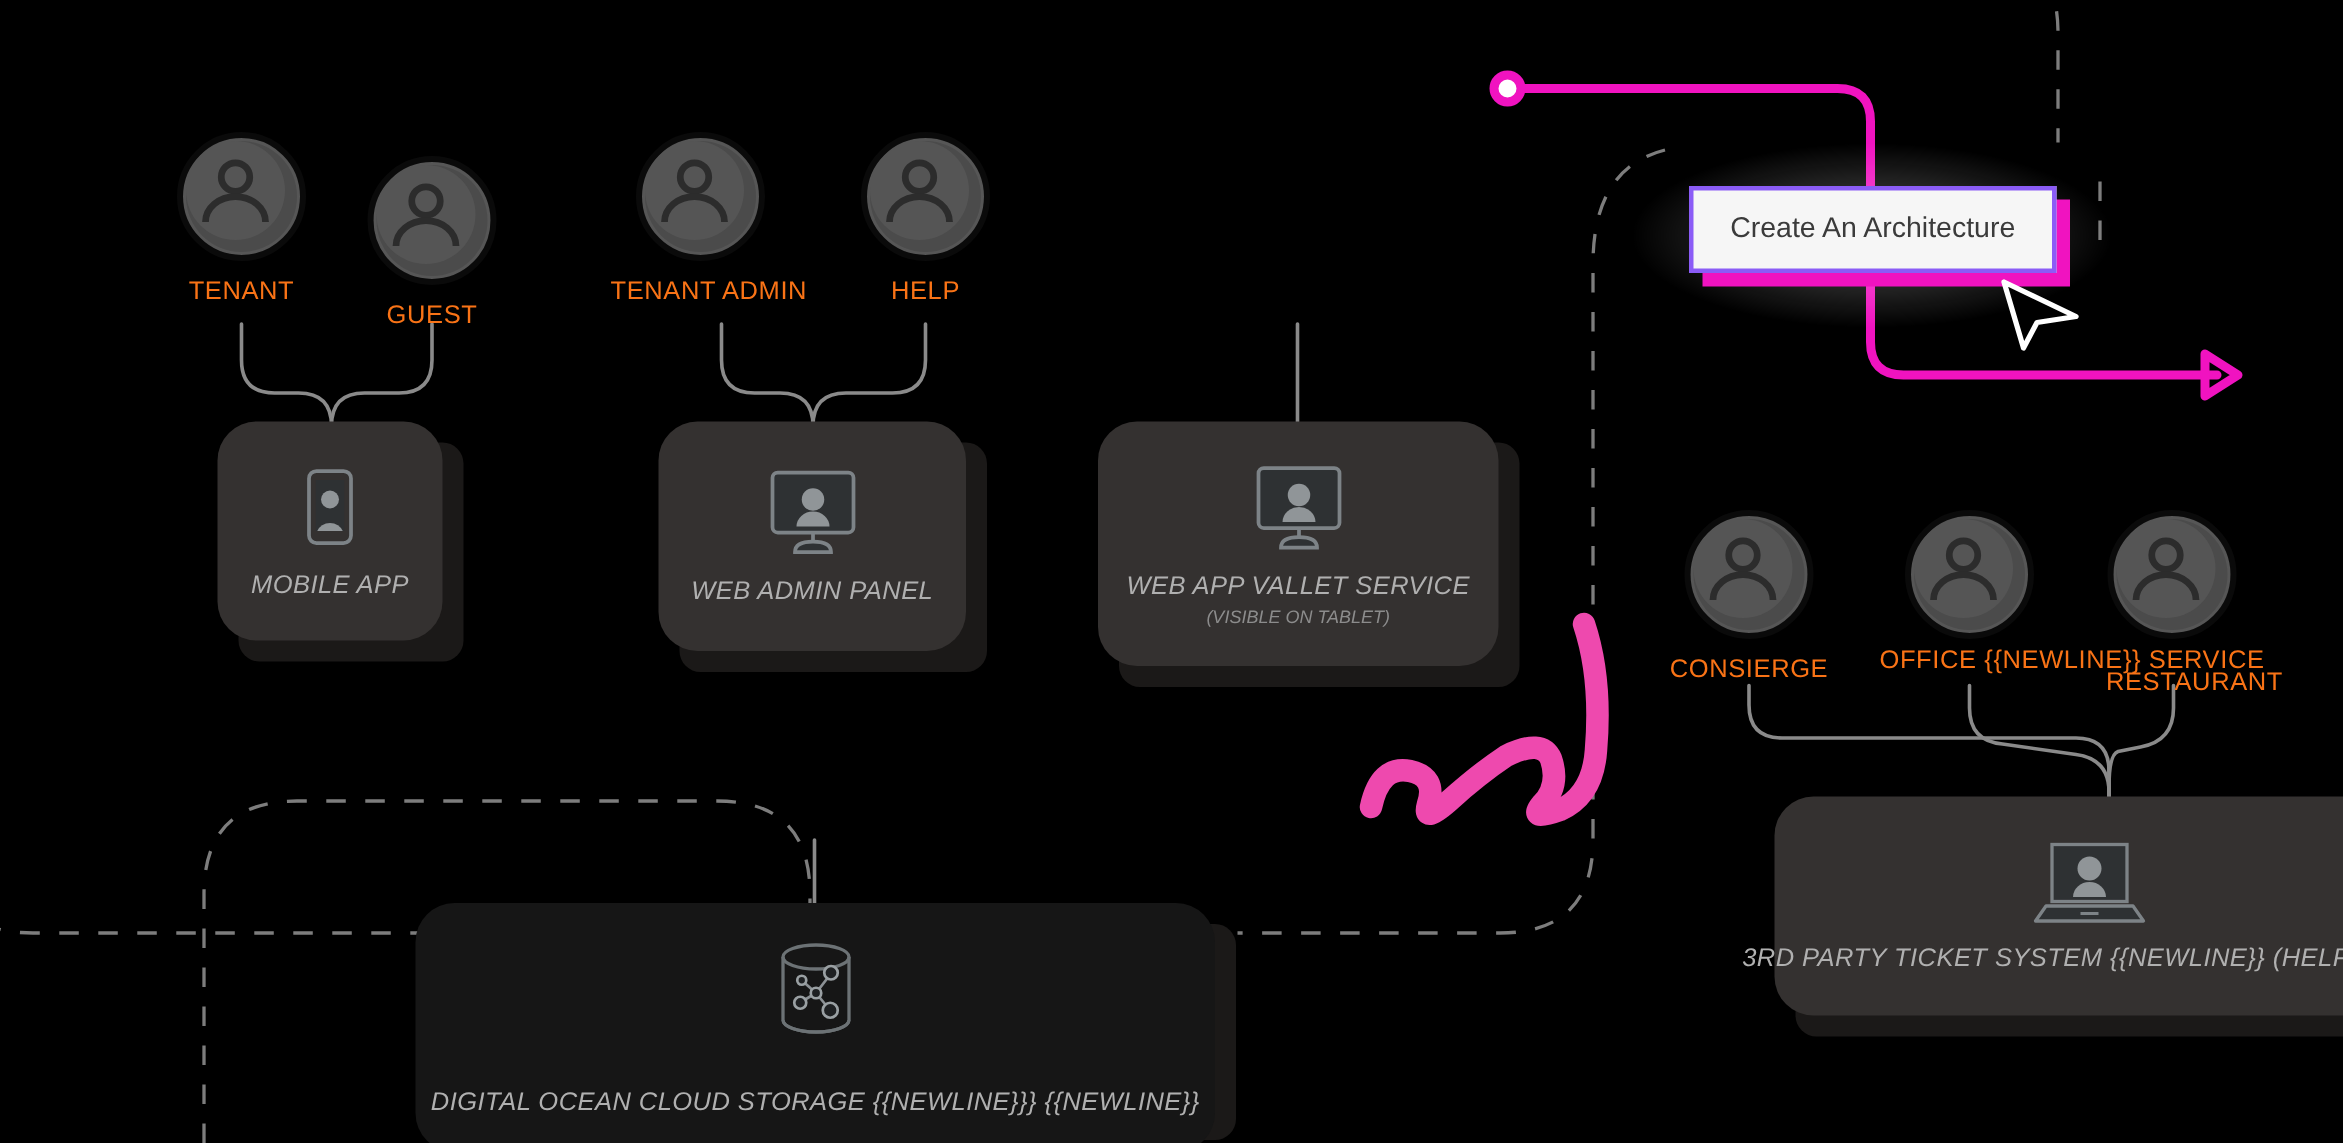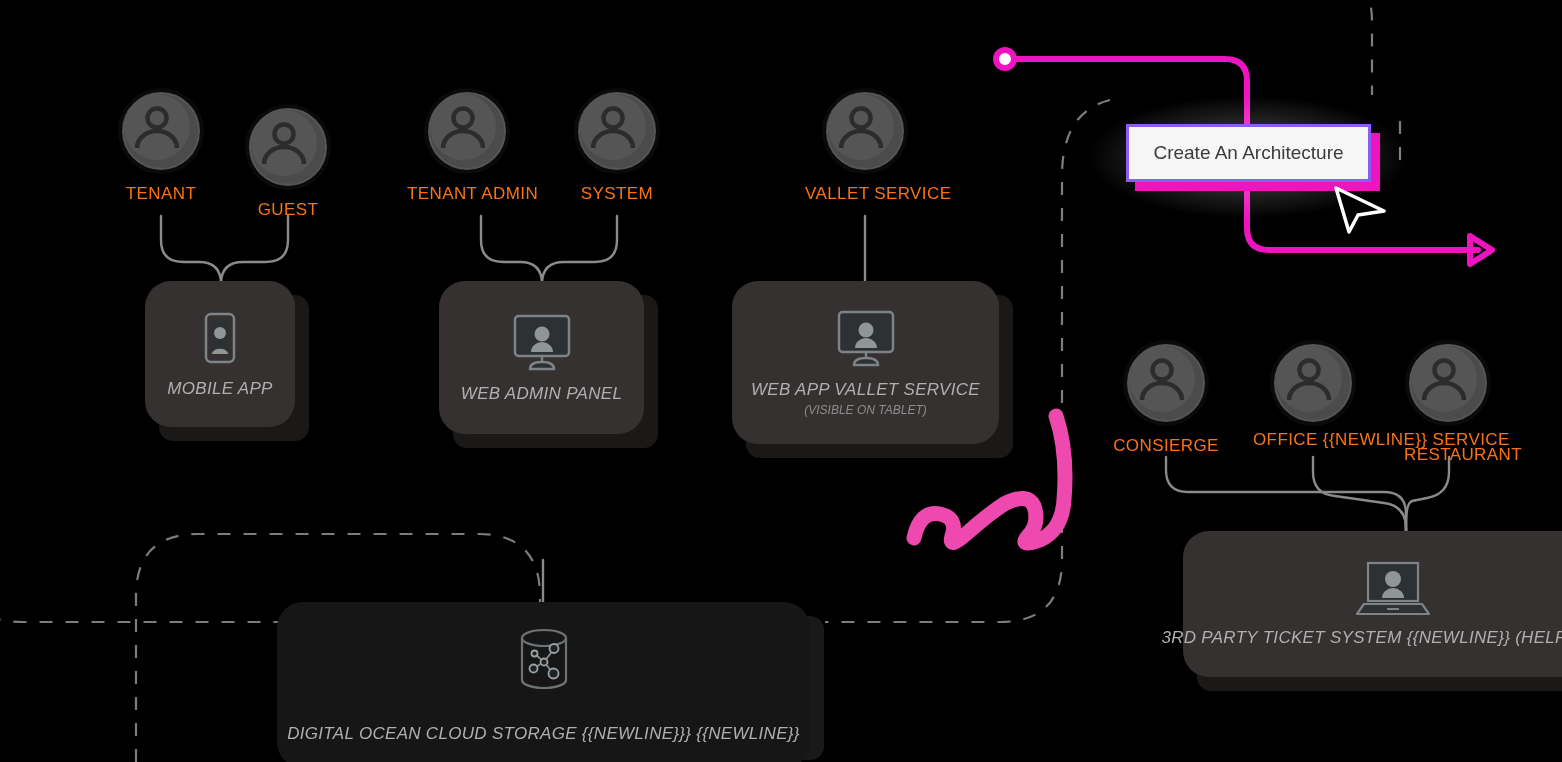--- a/index.html
+++ b/index.html
@@ -119,33 +119,23 @@
   </div>
 
   <div class="actor" style="left:557px;top:88px;">
     <div class="avatar">
       <svg width="70" height="70" viewBox="0 0 70 70">
           <circle cx="35" cy="35" r="33" fill="#555"></circle>
           <circle cx="35" cy="26" r="9.5" fill="none" stroke="#2c2c2c" stroke-width="4.5"></circle>
           <path d="M 15 56 a 20 17 0 0 1 40 0" fill="none" stroke="#2c2c2c" stroke-width="4.5"></path>
         </svg>
     </div>
-    <div class="actor-label">SYSTEM</div>
-  </div>
-
-  <div class="actor" style="left:805px;top:88px;">
-    <div class="avatar">
-      <svg width="70" height="70" viewBox="0 0 70 70">
-          <circle cx="35" cy="35" r="33" fill="#555"></circle>
-          <circle cx="35" cy="26" r="9.5" fill="none" stroke="#2c2c2c" stroke-width="4.5"></circle>
-          <path d="M 15 56 a 20 17 0 0 1 40 0" fill="none" stroke="#2c2c2c" stroke-width="4.5"></path>
-        </svg>
-    </div>
-    <div class="actor-label">VALLET SERVICE</div>
-  </div>
+    <div class="actor-label">HELP</div>
+  </div>
+
 
   <div class="actor" style="left:1106px;top:340px;">
     <div class="avatar">
       <svg width="70" height="70" viewBox="0 0 70 70">
           <circle cx="35" cy="35" r="33" fill="#555"></circle>
           <circle cx="35" cy="26" r="9.5" fill="none" stroke="#2c2c2c" stroke-width="4.5"></circle>
           <path d="M 15 56 a 20 17 0 0 1 40 0" fill="none" stroke="#2c2c2c" stroke-width="4.5"></path>
         </svg>
     </div>
     <div class="actor-label">CONSIERGE</div>

